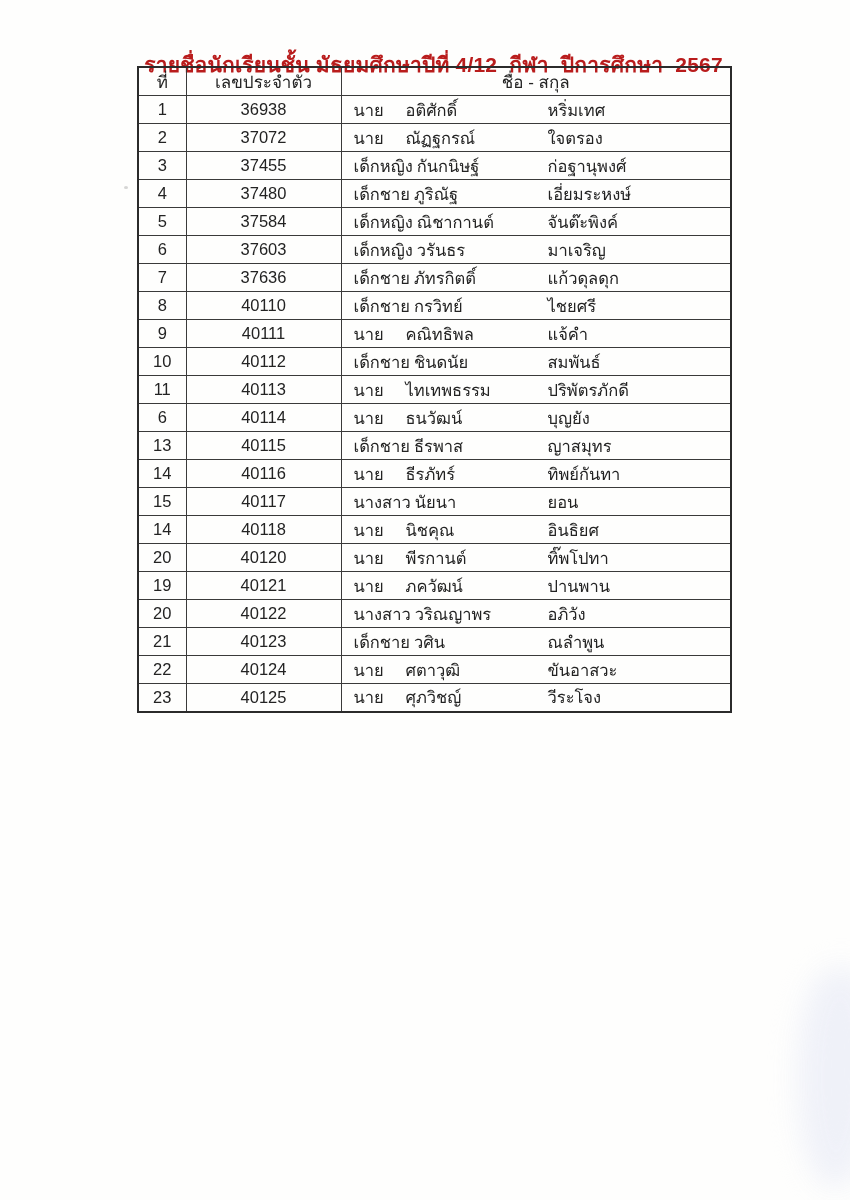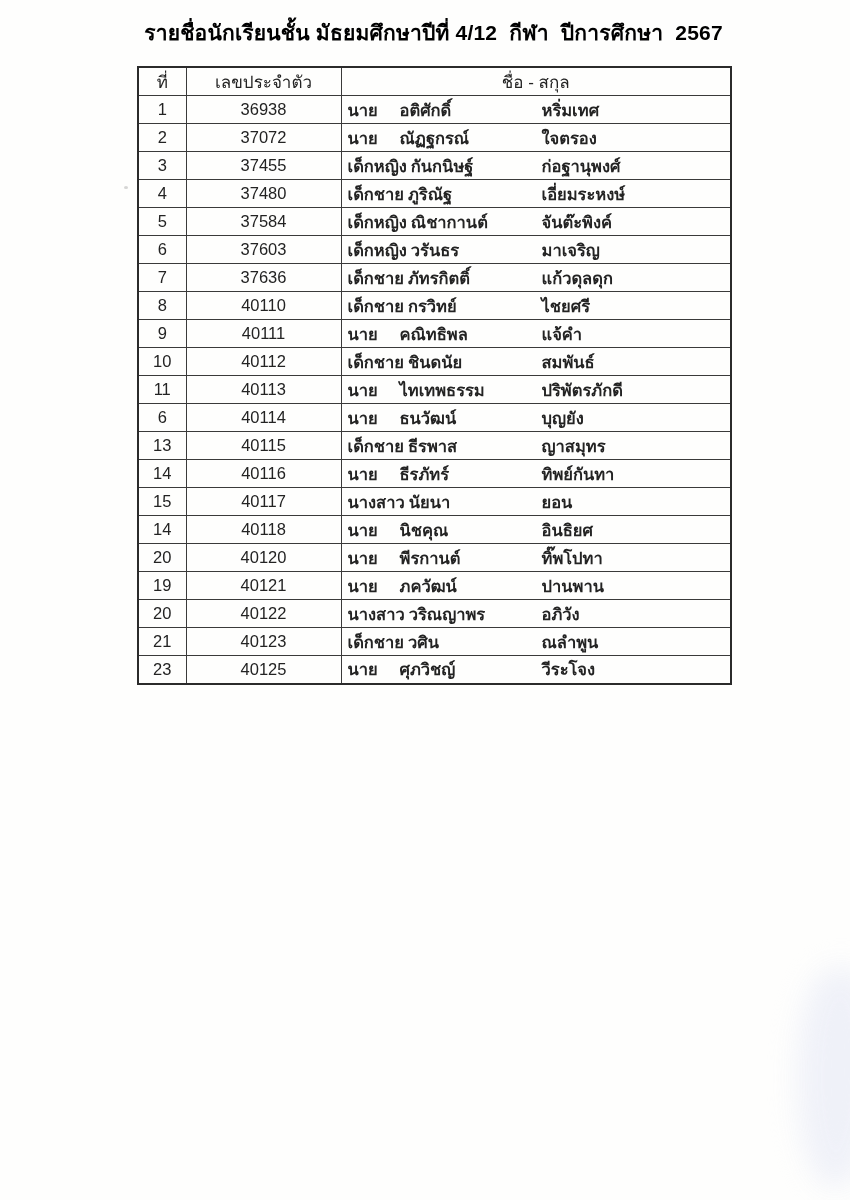--- a/index.html
+++ b/index.html
@@ -10,25 +10,25 @@
   }
   .page {
     position: relative;
     width: 850px; height: 1200px;
     background: #fefefd;
     overflow: hidden;
     color: #1f1f1f;
   }
   .doc-title {
     position: absolute;
-    top: 16px; left: 137px; width: 593px;
+    top: 48px; left: 137px; width: 593px;
     text-align: center;
     font-size: 21px;
     font-weight: bold;
-    color: #000000;
+    color: #b91c1c;
     white-space: pre;
     letter-spacing: 0.2px;
   }
   table.roster {
     position: absolute;
     left: 137px; top: 66px;
     width: 593px;
     border-collapse: collapse;
     table-layout: fixed;
   }
@@ -42,21 +42,21 @@
   th, td {
     height: 28px;
     font-size: 16.5px;
     font-weight: normal;
     color: #232323;
     vertical-align: middle;
     overflow: hidden;
   }
   th { text-align: center; font-size: 17px; }
   td.no-cell, td.id-cell { text-align: center; }
-  td.name-cell { padding-left: 6px; position: relative; font-weight: bold; }
+  td.name-cell { padding-left: 12px; position: relative; }
   .name-wrap {
     display: flex;
     align-items: center;
     height: 100%;
     position: relative;
     white-space: nowrap;
   }
   .name-prefix { flex: 0 0 auto; min-width: 52px; padding-right: 4px; }
   .name-first  { flex: 0 0 auto; }
   .name-last   { position: absolute; left: 194px; top: 50%; transform: translateY(-50%); }
@@ -314,20 +314,31 @@
       <td class="id-cell">40123</td>
       <td class="name-cell">
         <span class="name-wrap">
           <span class="name-prefix">เด็กชาย</span>
           <span class="name-first">วศิน</span>
           <span class="name-last">ณลำพูน</span>
         </span>
       </td>
     </tr>
         <tr>
+      <td class="no-cell">22</td>
+      <td class="id-cell">40124</td>
+      <td class="name-cell">
+        <span class="name-wrap">
+          <span class="name-prefix">นาย</span>
+          <span class="name-first">ศตาวุฒิ</span>
+          <span class="name-last">ขันอาสวะ</span>
+        </span>
+      </td>
+    </tr>
+        <tr>
       <td class="no-cell">23</td>
       <td class="id-cell">40125</td>
       <td class="name-cell">
         <span class="name-wrap">
           <span class="name-prefix">นาย</span>
           <span class="name-first">ศุภวิชญ์</span>
           <span class="name-last">วีระโจง</span>
         </span>
       </td>
     </tr>

